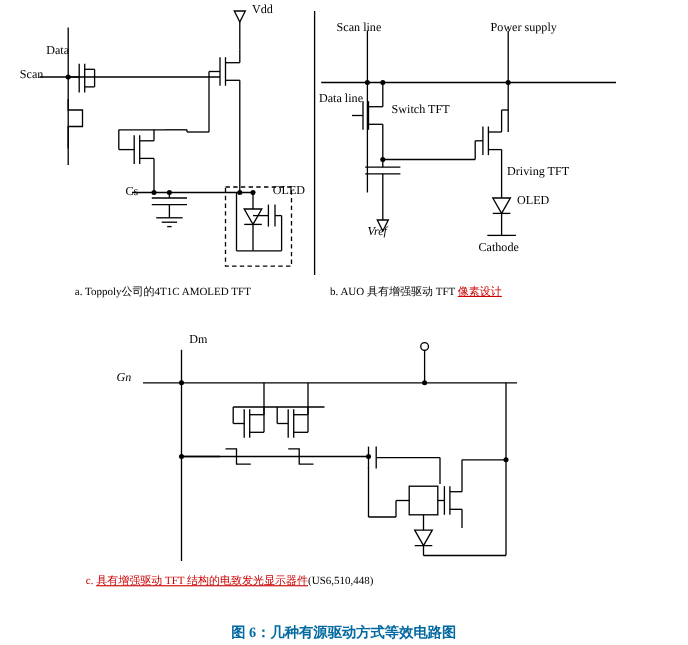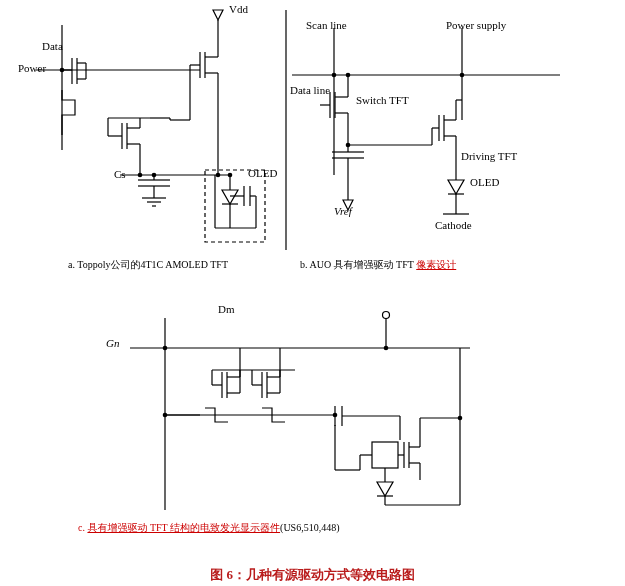--- a/index.html
+++ b/index.html
@@ -10,21 +10,21 @@
     position:relative;
     overflow:hidden;
   }
   .fig{position:absolute;left:0;top:0;width:625px;height:586px;}
   .lbl{position:absolute;font-size:11px;color:#000;white-space:nowrap;}
   .cap{position:absolute;font-size:10px;color:#000;white-space:nowrap;}
   .cap-red{color:#cc0000;}
   .cap-red-u{color:#cc0000;text-decoration:underline;}
   .title{
     position:absolute;left:0;top:566px;width:625px;
-    text-align:center;font-size:13px;font-weight:bold;color:#b91c1c;
+    text-align:center;font-size:13px;font-weight:bold;color:#0369a1;
     font-family:"Liberation Serif", serif;
   }
 </style>
 </head>
 <body>
 
 <svg class="fig" viewBox="0 0 625 586" xmlns="http://www.w3.org/2000/svg">
   <g stroke="#000" fill="none" stroke-width="1.2">
 
     <line x1="286" y1="10" x2="286" y2="250" stroke-width="1.2"></line>
@@ -220,34 +220,34 @@
     <circle cx="165" cy="348" r="2.3" fill="#000" stroke="none"></circle>
     <circle cx="165" cy="415" r="2.3" fill="#000" stroke="none"></circle>
     <circle cx="386" cy="348" r="2.3" fill="#000" stroke="none"></circle>
     <circle cx="460" cy="418" r="2.3" fill="#000" stroke="none"></circle>
     <circle cx="335" cy="415" r="2.3" fill="#000" stroke="none"></circle>
   </g>
 </svg>
 
 <span class="lbl" style="left:42px;top:8px;margin-top:32px;">Data</span>
 <span class="lbl" style="left:229px;top:3px;">Vdd</span>
-<span class="lbl" style="left:18px;top:62px;">Power</span>
+<span class="lbl" style="left:18px;top:62px;">Scan</span>
 <span class="lbl" style="left:114px;top:168px;">Cs</span>
 <span class="lbl" style="left:248px;top:167px;">OLED</span>
 
 <span class="lbl" style="left:306px;top:19px;">Scan line</span>
 <span class="lbl" style="left:446px;top:19px;">Power supply</span>
 <span class="lbl" style="left:290px;top:84px;">Data line</span>
 <span class="lbl" style="left:356px;top:94px;">Switch TFT</span>
 <span class="lbl" style="left:461px;top:108px;margin-top:42px;">Driving TFT</span>
 <span class="lbl" style="left:334px;top:205px;font-style:italic;">Vref</span>
 <span class="lbl" style="left:470px;top:176px;">OLED</span>
 <span class="lbl" style="left:435px;top:219px;">Cathode</span>
 
-<span class="lbl" style="left:172px;top:303px;margin-left:46px;">Dm</span>
+<span class="lbl" style="left:172px;top:303px;">Dm</span>
 <span class="lbl" style="left:106px;top:337px;font-style:italic;">Gn</span>
 
 <span class="cap" style="left:68px;top:258px;">a. Toppoly公司的4T1C AMOLED TFT</span>
 
 <span class="cap" style="left:300px;top:258px;"><span>b. AUO 具有增强驱动 TFT </span><span class="cap-red-u">像素设计</span></span>
 
 <span class="cap" style="left:78px;top:521px;"><span class="cap-red">c.</span> <span class="cap-red-u">具有增强驱动 TFT 结构的电致发光显示器件</span><span>(US6,510,448)</span></span>
 
 <div class="title">图 6：几种有源驱动方式等效电路图</div>
 

